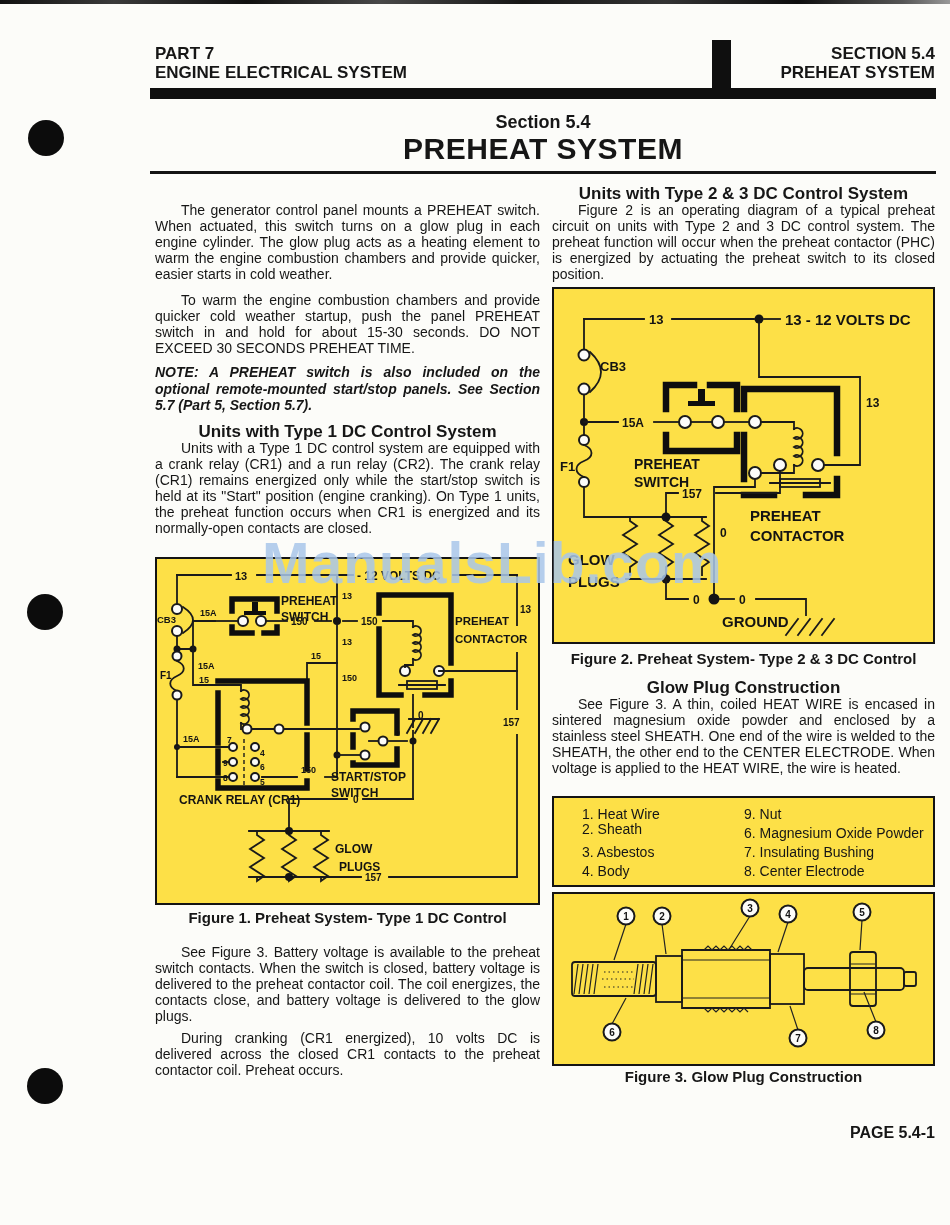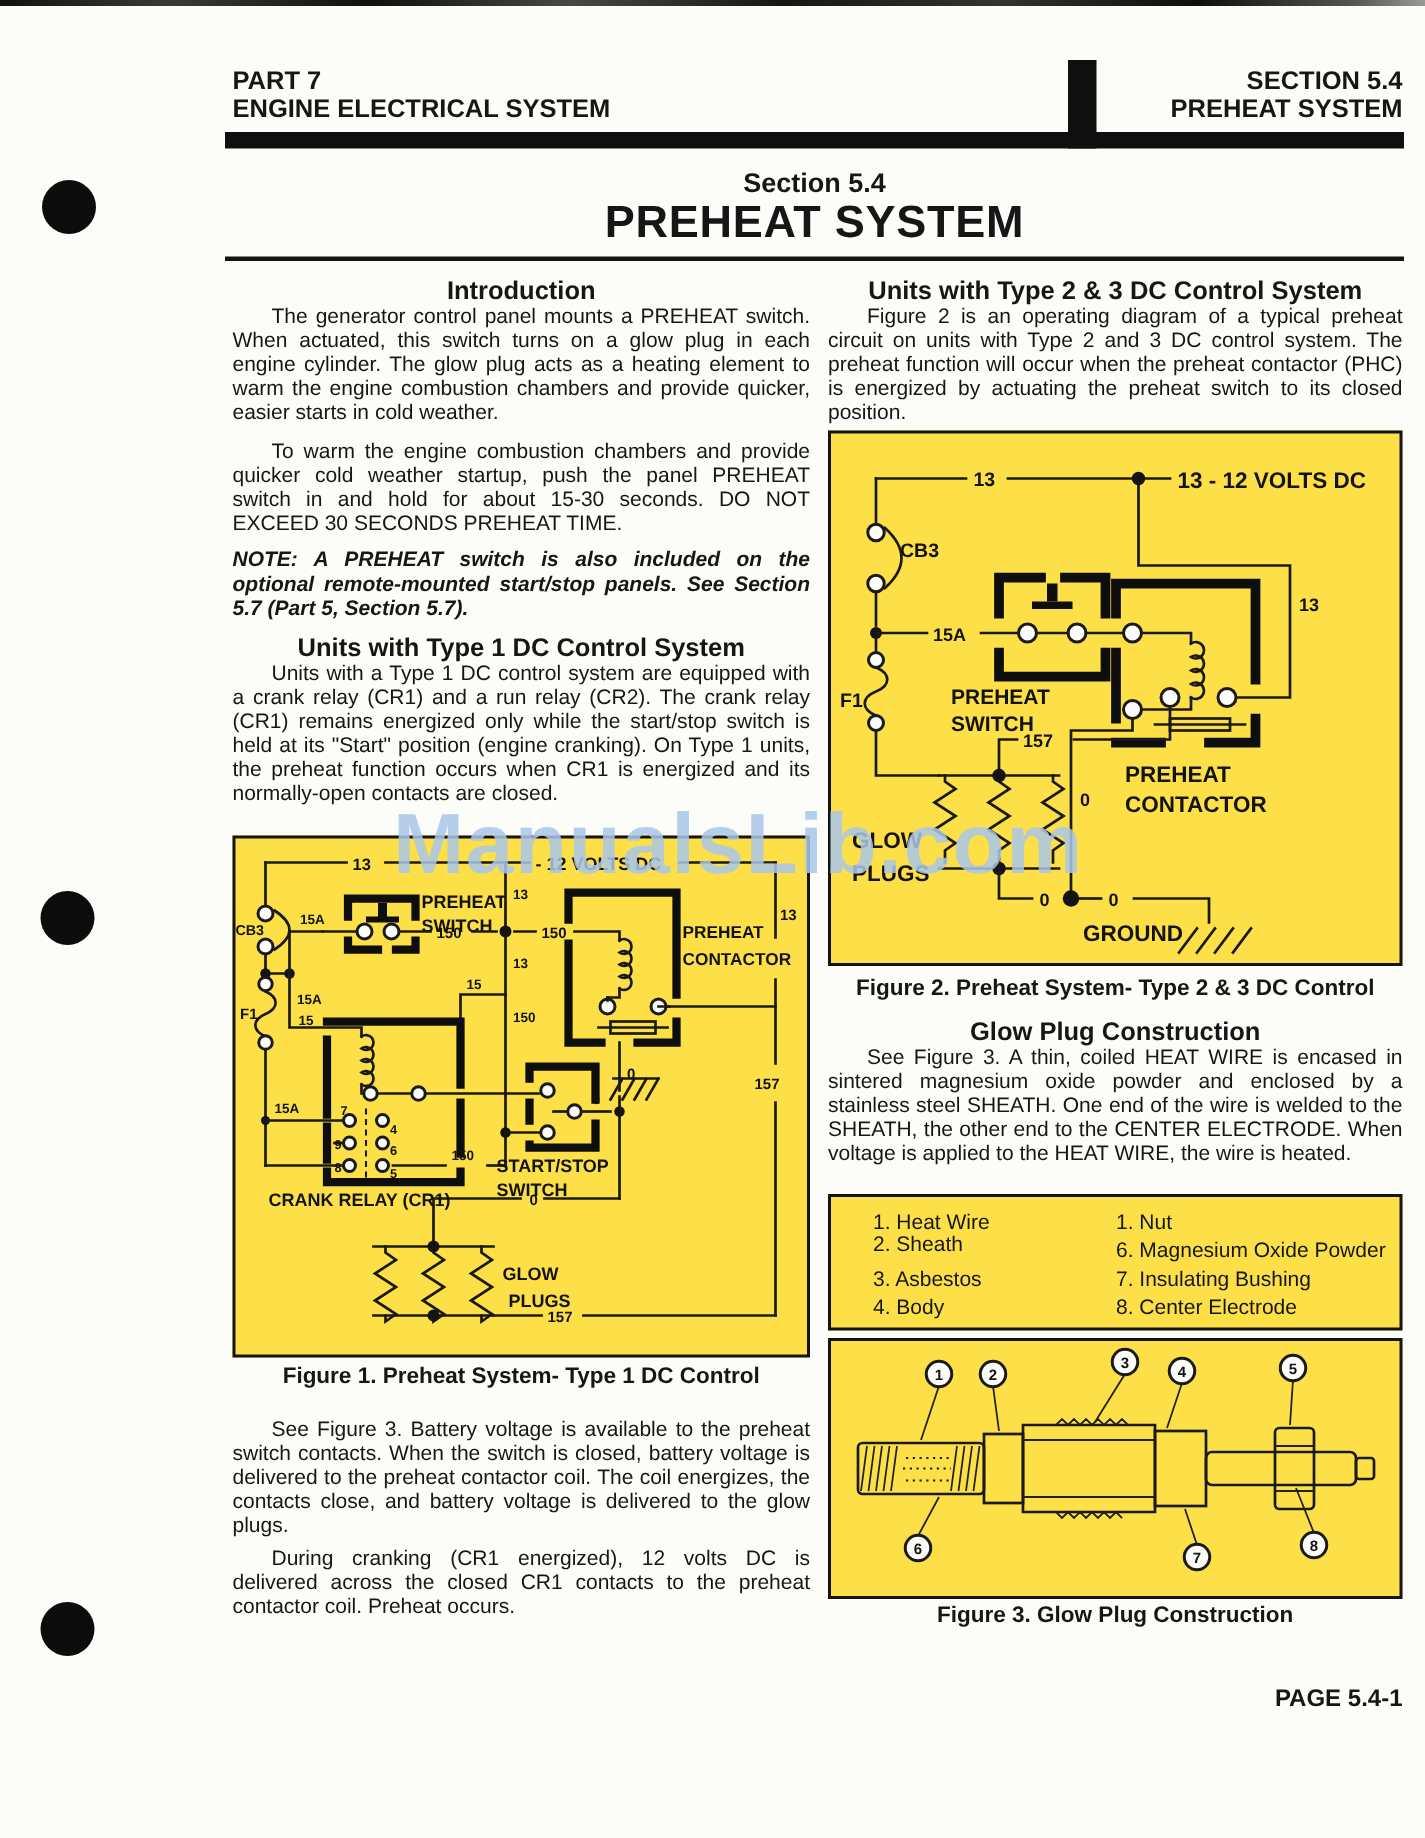--- a/index.html
+++ b/index.html
@@ -58,21 +58,20 @@
   </div>
   <div class="abs" id="hdr-vbar"></div>
   <div class="abs" id="hdr-hbar"></div>
 
   <div class="abs" id="title-sec">Section 5.4</div>
   <div class="abs" id="title-main">PREHEAT SYSTEM</div>
   <div class="abs" id="title-rule"></div>
 
   <div class="abs" id="watermark">ManualsLib.com</div>
 
-  <div class="abs col-h" style="left:155px;top:184px;width:385px;">Introduction</div>
   <div class="abs para" style="left:155px;top:202px;width:385px;"><span class="ind"></span><span>The generator control panel mounts a PREHEAT switch. When actuated, this switch turns on a glow plug in each engine cylinder. The glow plug acts as a heating element to warm the engine combustion chambers and provide quicker, easier starts in cold weather.</span></div>
   <div class="abs para" style="left:155px;top:292px;width:385px;"><span class="ind"></span><span>To warm the engine combustion chambers and provide quicker cold weather startup, push the panel PREHEAT switch in and hold for about 15-30 seconds. DO NOT EXCEED 30 SECONDS PREHEAT TIME.</span></div>
   <div class="abs note" style="left:155px;top:364px;width:385px;">NOTE: A PREHEAT switch is also included on the optional remote-mounted start/stop panels. See Section 5.7 (Part 5, Section 5.7).</div>
   <div class="abs col-h" style="left:155px;top:422px;width:385px;">Units with Type 1 DC Control System</div>
   <div class="abs para" style="left:155px;top:440px;width:385px;"><span class="ind"></span><span>Units with a Type 1 DC control system are equipped with a crank relay (CR1) and a run relay (CR2). The crank relay (CR1) remains energized only while the start/stop switch is held at its "Start" position (engine cranking). On Type 1 units, the preheat function occurs when CR1 is energized and its normally-open contacts are closed.</span></div>
 
   <div class="abs figbox" style="left:155px;top:557px;width:381px;height:344px;">
     <svg width="381" height="344" viewBox="0 0 381 344">
 
       <path class="w" d="M20,16 H74"></path>
@@ -200,21 +199,21 @@
       <text x="178" y="294" font-size="12">GLOW</text>
       <text x="182" y="312" font-size="12">PLUGS</text>
       <path class="w" d="M172,318 H204"></path>
         <text x="208" y="322" font-size="10">157</text>
       <path class="w" d="M232,318 H360"></path>
     </svg>
   </div>
   <div class="abs figcap" style="left:155px;top:909px;width:385px;">Figure 1. Preheat System- Type 1 DC Control</div>
 
   <div class="abs para" style="left:155px;top:944px;width:385px;"><span class="ind"></span><span>See Figure 3. Battery voltage is available to the preheat switch contacts. When the switch is closed, battery voltage is delivered to the preheat contactor coil. The coil energizes, the contacts close, and battery voltage is delivered to the glow plugs.</span></div>
-  <div class="abs para" style="left:155px;top:1030px;width:385px;"><span class="ind"></span><span>During cranking (CR1 energized), 12 volts DC is delivered across the closed CR1 contacts to the preheat contactor coil. Preheat occurs.</span></div>
+  <div class="abs para" style="left:155px;top:1030px;width:385px;"><span class="ind"></span><span>During cranking (CR1 energized), 10 volts DC is delivered across the closed CR1 contacts to the preheat contactor coil. Preheat occurs.</span></div>
 
   <div class="abs col-h" style="left:552px;top:184px;width:383px;">Units with Type 2 &amp; 3 DC Control System</div>
   <div class="abs para" style="left:552px;top:202px;width:383px;"><span class="ind"></span><span>Figure 2 is an operating diagram of a typical preheat circuit on units with Type 2 and 3 DC control system. The preheat function will occur when the preheat contactor (PHC) is energized by actuating the preheat switch to its closed position.</span></div>
 
   <div class="abs figbox" style="left:552px;top:287px;width:379px;height:353px;">
     <svg width="379" height="353" viewBox="0 0 379 353">
 
       <path class="w" d="M30,30 H90"></path>
         <text x="95" y="35" font-size="13">13</text>
       <path class="w" d="M118,30 H200"></path>
@@ -295,21 +294,21 @@
   <div class="abs figcap" style="left:552px;top:650px;width:383px;">Figure 2. Preheat System- Type 2 &amp; 3 DC Control</div>
 
   <div class="abs col-h" style="left:552px;top:678px;width:383px;">Glow Plug Construction</div>
   <div class="abs para" style="left:552px;top:696px;width:383px;"><span class="ind"></span><span>See Figure 3. A thin, coiled HEAT WIRE is encased in sintered magnesium oxide powder and enclosed by a stainless steel SHEATH. One end of the wire is welded to the SHEATH, the other end to the CENTER ELECTRODE. When voltage is applied to the HEAT WIRE, the wire is heated.</span></div>
 
   <div class="abs figbox" style="left:552px;top:796px;width:379px;height:87px;">
     <div class="abs legend-item" style="left:28px;top:7px;">1. Heat Wire</div>
     <div class="abs legend-item" style="left:28px;top:22px;">2. Sheath</div>
     <div class="abs legend-item" style="left:28px;top:45px;">3. Asbestos</div>
     <div class="abs legend-item" style="left:28px;top:64px;">4. Body</div>
-    <div class="abs legend-item" style="left:190px;top:7px;">1. Nut</div>
+    <div class="abs legend-item" style="left:190px;top:7px;">9. Nut</div>
     <div class="abs legend-item" style="left:190px;top:26px;">6. Magnesium Oxide Powder</div>
     <div class="abs legend-item" style="left:190px;top:45px;">7. Insulating Bushing</div>
     <div class="abs legend-item" style="left:190px;top:64px;">8. Center Electrode</div>
   </div>
 
   <div class="abs figbox" style="left:552px;top:892px;width:379px;height:170px;">
     <svg width="375" height="166" viewBox="0 0 375 166">
 
       <rect class="outl" x="18" y="68" width="84" height="34" rx="3"></rect>
       <path class="thin" d="M24,70 L20,100 M29,70 L25,100 M34,70 L30,100 M39,70 L35,100 M44,70 L40,100"></path>

